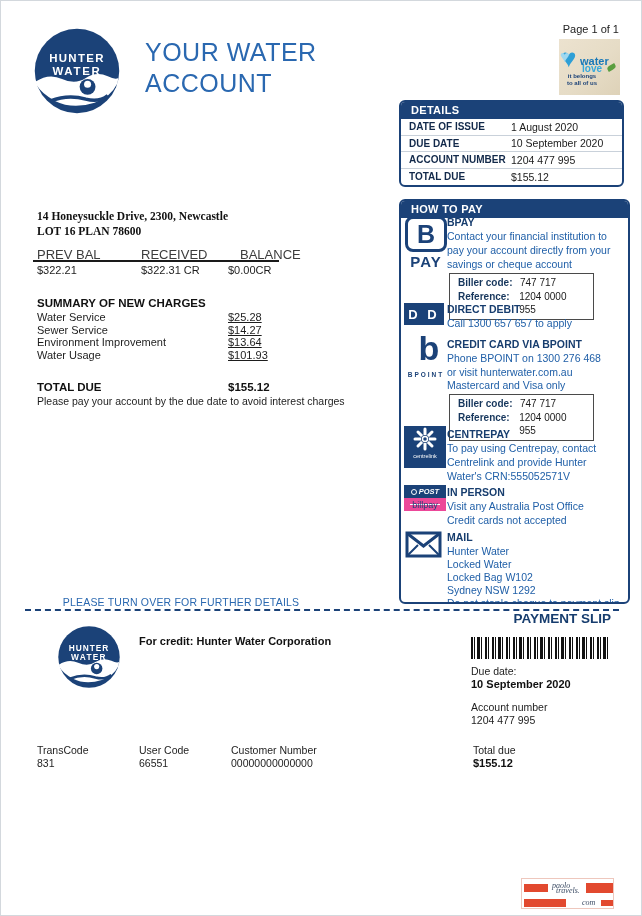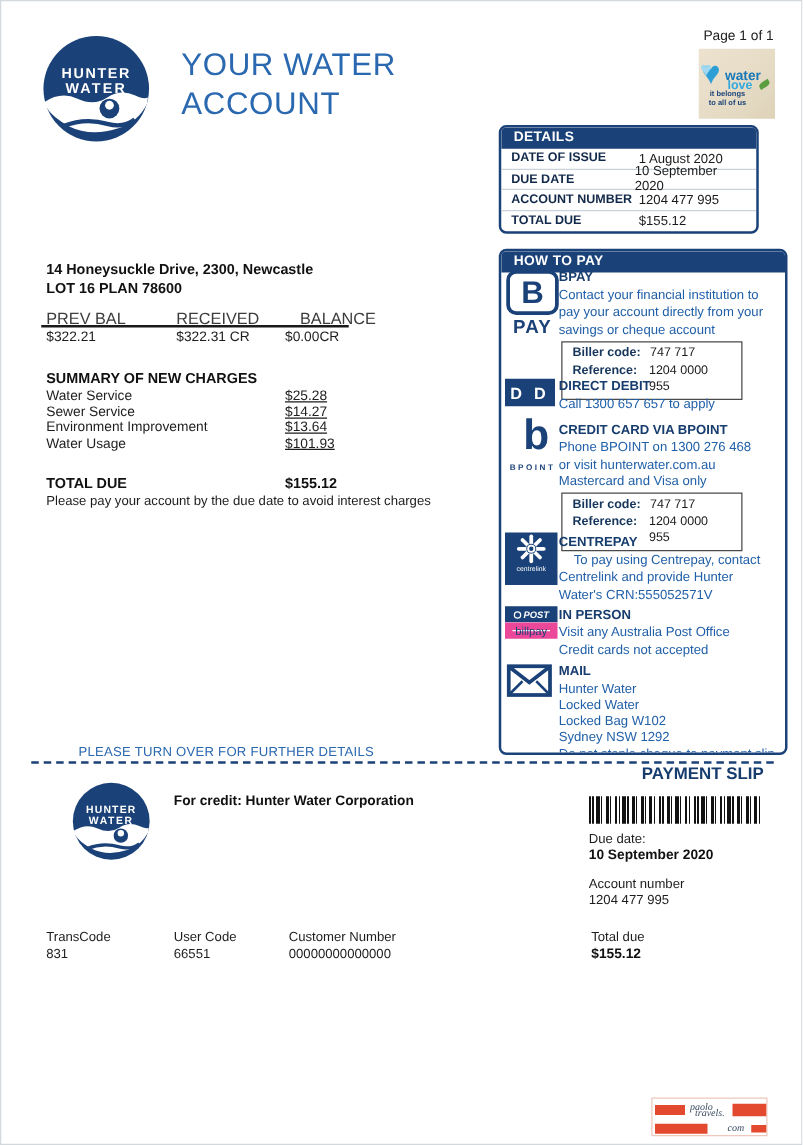--- a/index.html
+++ b/index.html
@@ -22,21 +22,21 @@
   .stamp .heart-small { position:absolute; left:1px; top:9px; font-size:16px; color:#9fd8f0; }
   .stamp .w-love  { position:absolute; left:23px; top:24px;  font-size:10px; font-weight:bold; color:#35a8dc; }
   .stamp .w-water { position:absolute; left:21px; top:16px; font-size:11px; font-weight:bold; color:#1878b8; }
   .stamp .tagline { position:absolute; left:0; top:34px; width:46px; text-align:center;
                     font-size:6px; font-weight:bold; color:#1b4278; line-height:7px; }
   .stamp .leaf { position:absolute; left:48px; top:26px; width:9px; height:5px; background:#5a9e3f;
                  border-radius:50% 0 50% 0; transform:rotate(-30deg); }
 
   
   .recipient { font-size:11px; line-height:12px; font-weight:600; color:#1c1c1c; }
-  .prop { font-size:11.5px; font-weight:bold; line-height:15px; color:#111; }
+  .prop { font-size:11.5px; font-weight:bold; line-height:15px; color:#111;font-family:Liberation Serif, serif; }
   .tbl-head { font-size:13px; color:#3c3c3c; }
   .tbl-val  { font-size:11px; color:#1d1d1d; }
   .tbl-rule { width:246px; border-top:2px solid #1a1a1a; }
   .sec-title { font-size:11.5px; font-weight:bold; color:#111; }
   .chg-row { position:relative; height:12.6px; font-size:11px; color:#1d1d1d; }
   .chg-amt { position:absolute; left:191px; top:0;text-decoration:underline; }
   .total-lbl { font-size:11.5px; font-weight:bold; color:#111; }
   .note { font-size:10.5px; color:#1d1d1d; }
 
   
@@ -159,21 +159,21 @@
     <div class="chg-row">
       <span>Water Usage</span>
       <span class="chg-amt">$101.93</span>
     </div>
   </div>
 
   <div class="abs total-lbl" style="left:36px;top:380px;">TOTAL DUE</div>
   <div class="abs total-lbl" style="left:227px;top:380px;">$155.12</div>
   <div class="abs note" style="left:36px;top:394px;">Please pay your account by the due date to avoid interest charges</div>
 
-  <div class="abs box" style="left:398px;top:99px;width:208px;height:87px;">
+  <div class="abs box" style="left:398px;top:99px;width:225px;height:87px;">
     <div class="box-head">DETAILS</div>
     <div class="d-row">
       <span class="d-lbl">DATE OF ISSUE</span>
       <span class="d-val">1 August 2020</span>
     </div>
     <div class="d-row">
       <span class="d-lbl">DUE DATE</span>
       <span class="d-val">10 September 2020</span>
     </div>
     <div class="d-row">
@@ -236,21 +236,21 @@
           <line x1="3" y1="13" x2="23" y2="13"></line>
           <line x1="6" y1="6" x2="20" y2="20"></line>
           <line x1="20" y1="6" x2="6" y2="20"></line>
         </g>
         <circle cx="13" cy="13" r="4" fill="#1b4278"></circle>
         <circle cx="13" cy="13" r="2.5" fill="none" stroke="#ffffff" stroke-width="1.5"></circle>
       </svg>
       <span class="cl-word">centrelink</span>
     </div>
     <div class="abs htp-head" style="left:46px;top:227px;">CENTREPAY</div>
-    <div class="abs htp-line" style="left:46px;top:241px;padding-left:12px;">To pay using Centrepay, contact</div>
+    <div class="abs htp-line" style="left:46px;top:241px;">To pay using Centrepay, contact</div>
     <div class="abs htp-line" style="left:46px;top:255px;">Centrelink and provide Hunter</div>
     <div class="abs htp-line" style="left:46px;top:269px;">Water's CRN:555052571V</div>
 
     <div class="abs" style="left:3px;top:284px;">
       <div class="post-bar">
         <span class="post-circle"></span>
         <span>POST</span>
       </div>
       <div class="billpay-bar">billpay</div>
     </div>

